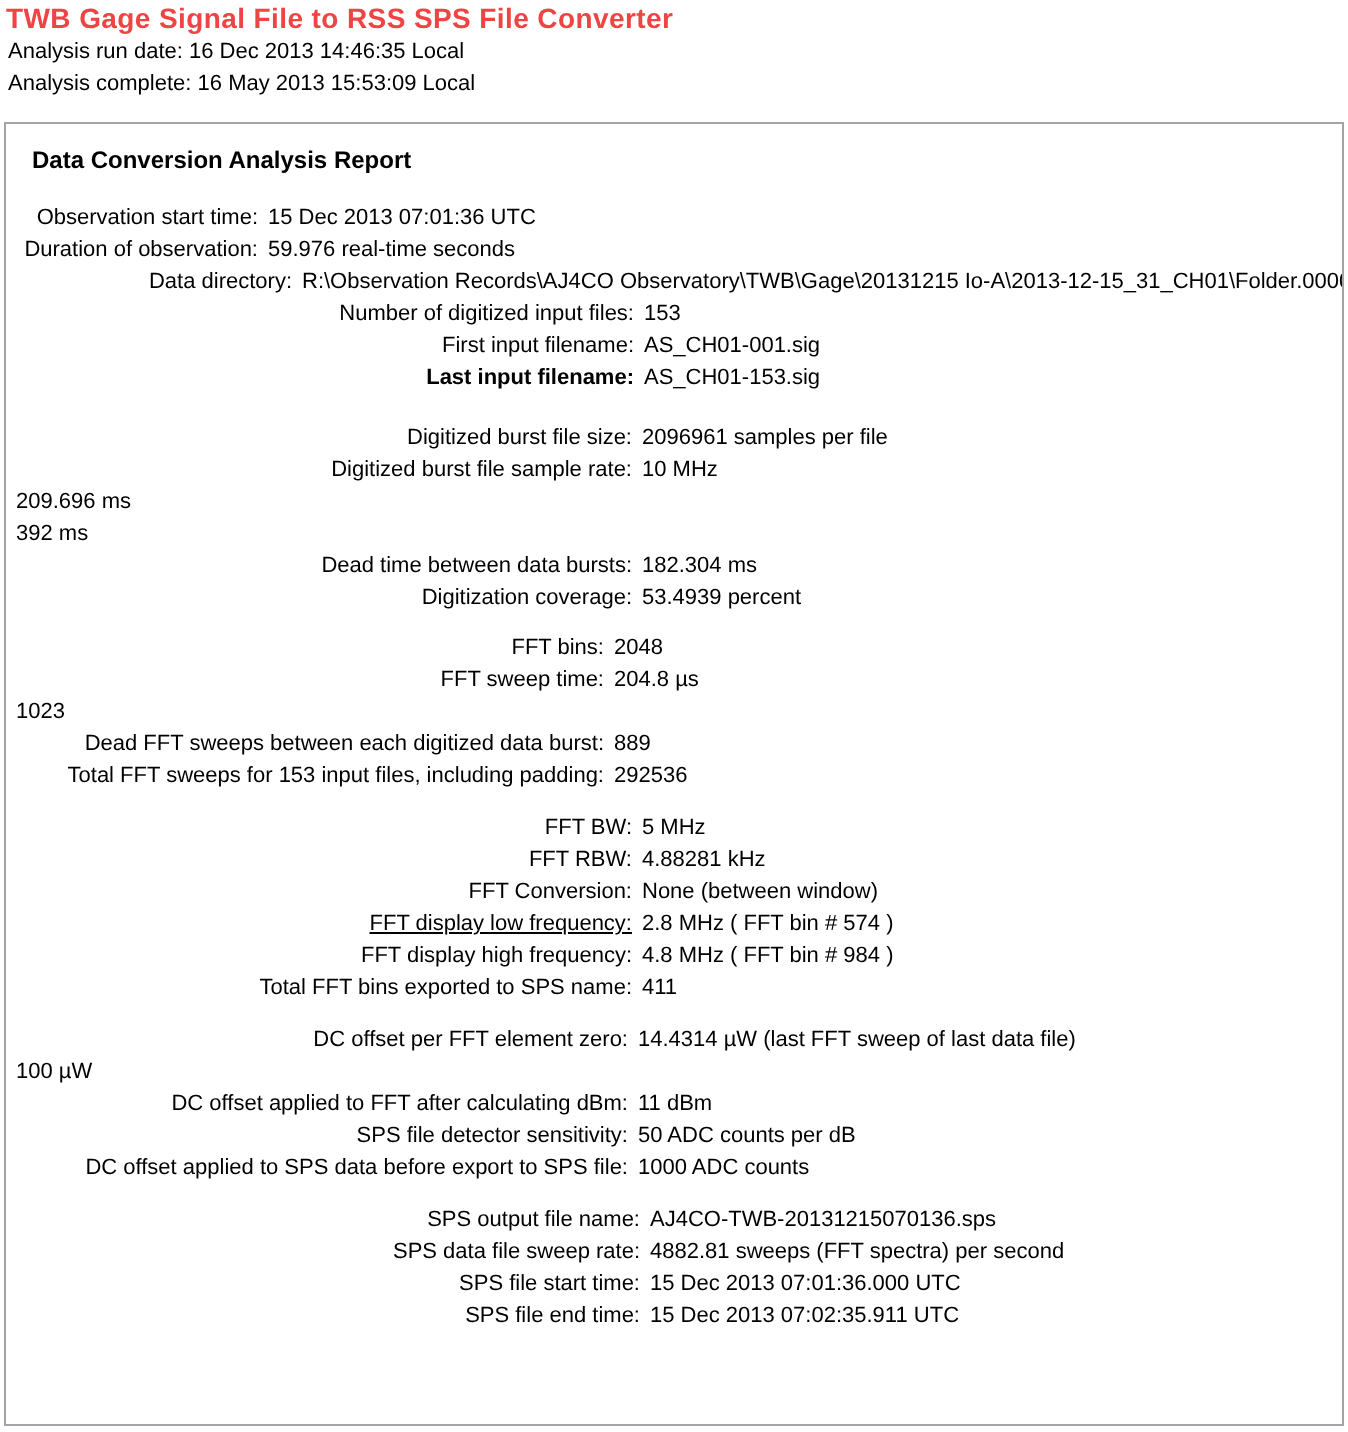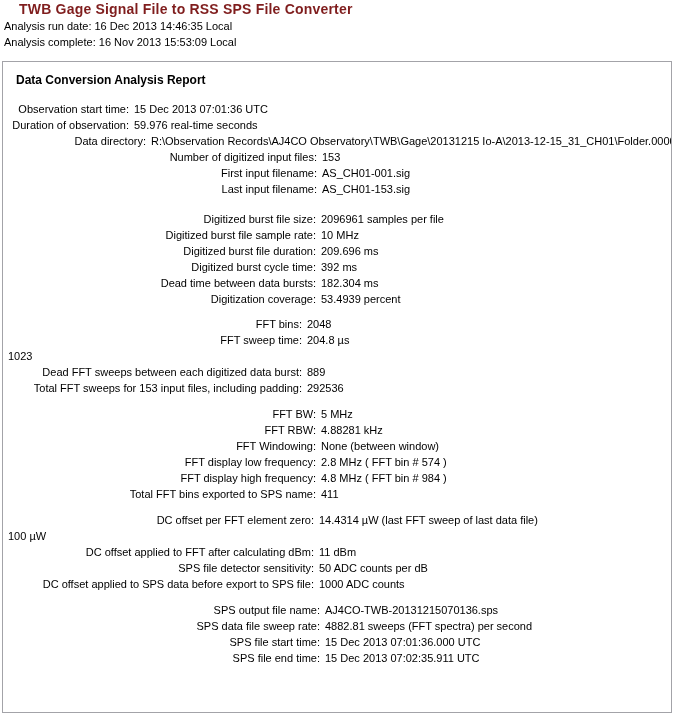--- a/index.html
+++ b/index.html
@@ -9,25 +9,25 @@
   }
   body {
     width: 674px;
     height: 716px;
     overflow: hidden;
     font-family: "Liberation Sans", sans-serif;
     font-size: 11px;
     color: #000000;
   }
   .page-title {
-    margin: 1px 0 0 19px;
+    margin: 1px 0 0 3px;
     font-size: 14px;
     line-height: 17px;
     font-weight: bold;
-    color: #7f1d1d;
+    color: #ef4444;
     letter-spacing: 0.2px;
   }
   .hdr-line {
     margin-left: 4px;
     line-height: 16px;
     white-space: pre;
   }
   .report-box {
     margin-left: 2px;
     margin-top: 11px;
@@ -58,57 +58,57 @@
     flex: 0 0 auto;
   }
 </style>
 </head>
 <body>
 
 <h1 class="page-title">TWB Gage Signal File to RSS SPS File Converter</h1>
 
 <div class="hdr-line"><span>Analysis run date:</span> <span>16 Dec 2013 14:46:35 Local</span></div>
 
-<div class="hdr-line"><span>Analysis complete:</span> <span>16 Nov 2013 15:53:09 Local</span></div>
+<div class="hdr-line"><span>Analysis complete:</span> <span>16 May 2013 15:53:09 Local</span></div>
 
 <div class="report-box">
   <div class="report-title">Data Conversion Analysis Report</div>
   <div id="report-body">
       <div class="block" style="margin-top: 13px;">
         <div class="row"><span class="lbl" style="flex-basis: 126px;">Observation start time:</span><span class="val">15 Dec 2013 07:01:36 UTC</span></div>
         <div class="row"><span class="lbl" style="flex-basis: 126px;">Duration of observation:</span><span class="val">59.976 real-time seconds</span></div>
       </div>
       <div class="block" style="">
         <div class="row"><span class="lbl" style="flex-basis: 143px;">Data directory:</span><span class="val">R:\Observation Records\AJ4CO Observatory\TWB\Gage\20131215 Io-A\2013-12-15_31_CH01\Folder.00001</span></div>
       </div>
       <div class="block" style="margin-top: 0px;">
         <div class="row"><span class="lbl" style="flex-basis: 314px;">Number of digitized input files:</span><span class="val">153</span></div>
         <div class="row"><span class="lbl" style="flex-basis: 314px;">First input filename:</span><span class="val">AS_CH01-001.sig</span></div>
-        <div class="row"><span class="lbl" style="flex-basis: 314px;">Last input filename:</span><span class="val">AS_CH01-153.sig</span></div>
+        <div class="row"><span class="lbl" style="flex-basis: 314px; font-weight: bold;">Last input filename:</span><span class="val">AS_CH01-153.sig</span></div>
       </div>
       <div class="block" style="margin-top: 14px;">
         <div class="row"><span class="lbl" style="flex-basis: 313px;">Digitized burst file size:</span><span class="val">2096961 samples per file</span></div>
         <div class="row"><span class="lbl" style="flex-basis: 313px;">Digitized burst file sample rate:</span><span class="val">10 MHz</span></div>
-        <div class="row"><span class="lbl" style="flex-basis: 313px;">Digitized burst file duration:</span><span class="val">209.696 ms</span></div>
-        <div class="row"><span class="lbl" style="flex-basis: 313px;">Digitized burst cycle time:</span><span class="val">392 ms</span></div>
+        <div class="row"><span class="val">209.696 ms</span></div>
+        <div class="row"><span class="val">392 ms</span></div>
         <div class="row"><span class="lbl" style="flex-basis: 313px;">Dead time between data bursts:</span><span class="val">182.304 ms</span></div>
         <div class="row"><span class="lbl" style="flex-basis: 313px;">Digitization coverage:</span><span class="val">53.4939 percent</span></div>
       </div>
       <div class="block" style="margin-top: 9px;">
         <div class="row"><span class="lbl" style="flex-basis: 299px;">FFT bins:</span><span class="val">2048</span></div>
         <div class="row"><span class="lbl" style="flex-basis: 299px;">FFT sweep time:</span><span class="val">204.8 µs</span></div>
         <div class="row"><span class="val">1023</span></div>
         <div class="row"><span class="lbl" style="flex-basis: 299px;">Dead FFT sweeps between each digitized data burst:</span><span class="val">889</span></div>
         <div class="row"><span class="lbl" style="flex-basis: 299px;">Total FFT sweeps for 153 input files, including padding:</span><span class="val">292536</span></div>
       </div>
       <div class="block" style="margin-top: 10px;">
         <div class="row"><span class="lbl" style="flex-basis: 313px;">FFT BW:</span><span class="val">5 MHz</span></div>
         <div class="row"><span class="lbl" style="flex-basis: 313px;">FFT RBW:</span><span class="val">4.88281 kHz</span></div>
-        <div class="row"><span class="lbl" style="flex-basis: 313px;">FFT Windowing:</span><span class="val">None (between window)</span></div>
-        <div class="row"><span class="lbl" style="flex-basis: 313px;">FFT display low frequency:</span><span class="val">2.8 MHz ( FFT bin # 574 )</span></div>
+        <div class="row"><span class="lbl" style="flex-basis: 313px;">FFT Conversion:</span><span class="val">None (between window)</span></div>
+        <div class="row"><span class="lbl" style="flex-basis: 313px; text-decoration: underline;">FFT display low frequency:</span><span class="val">2.8 MHz ( FFT bin # 574 )</span></div>
         <div class="row"><span class="lbl" style="flex-basis: 313px;">FFT display high frequency:</span><span class="val">4.8 MHz ( FFT bin # 984 )</span></div>
         <div class="row"><span class="lbl" style="flex-basis: 313px;">Total FFT bins exported to SPS name:</span><span class="val">411</span></div>
       </div>
       <div class="block" style="margin-top: 10px;">
         <div class="row"><span class="lbl" style="flex-basis: 311px;">DC offset per FFT element zero:</span><span class="val">14.4314 µW (last FFT sweep of last data file)</span></div>
         <div class="row"><span class="val">100 µW</span></div>
         <div class="row"><span class="lbl" style="flex-basis: 311px;">DC offset applied to FFT after calculating dBm:</span><span class="val">11 dBm</span></div>
         <div class="row"><span class="lbl" style="flex-basis: 311px;">SPS file detector sensitivity:</span><span class="val">50 ADC counts per dB</span></div>
         <div class="row"><span class="lbl" style="flex-basis: 311px;">DC offset applied to SPS data before export to SPS file:</span><span class="val">1000 ADC counts</span></div>
       </div>

